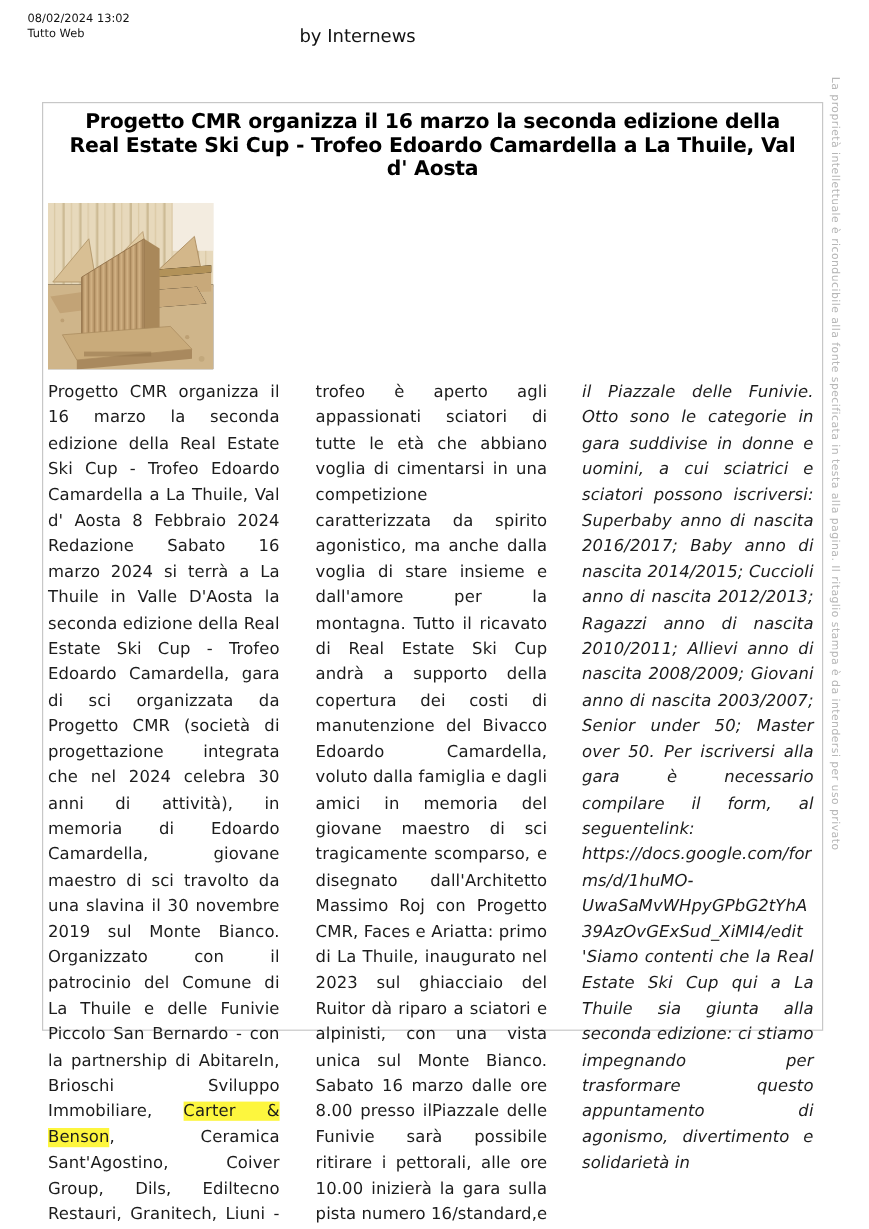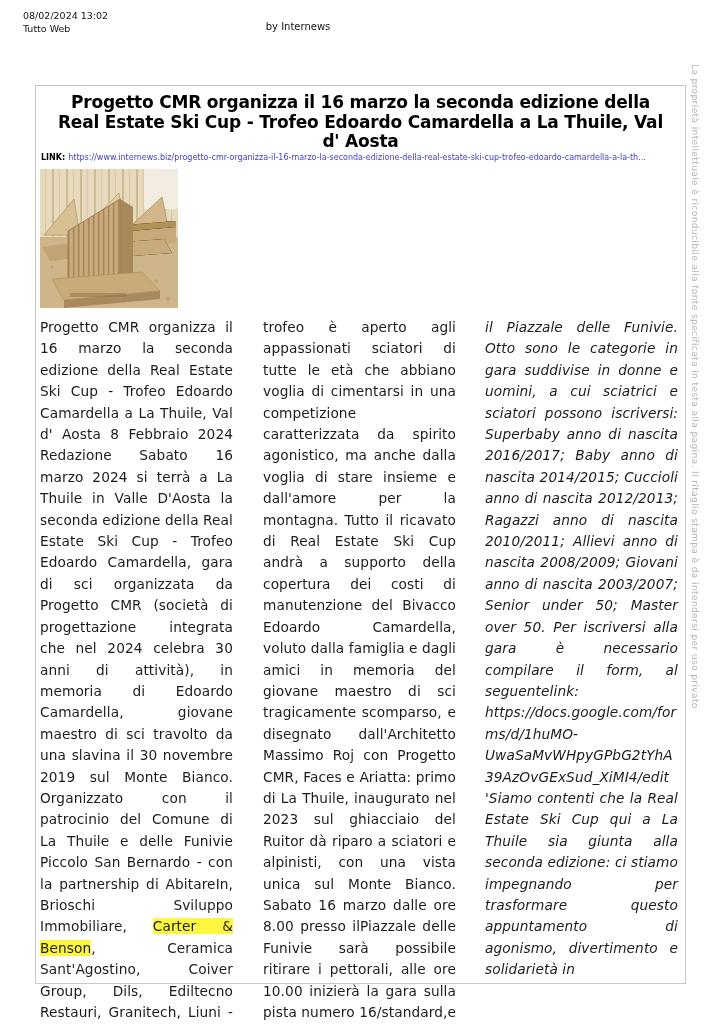--- a/index.html
+++ b/index.html
@@ -11,26 +11,26 @@
     overflow: hidden;
   }
   .page { position: absolute; inset: 0; background: #fff; }
 
   .header-meta {
     position: absolute; left: 23px; top: 9px;
     font-size: 9.5px; line-height: 13px; color: #121212;
   }
   .byline {
     position: absolute; left: 0; top: 21px; width: 596px;
-    text-align: center; font-size: 10px; color: #121212;
+    text-align: center; font-size: 15px; color: #121212;
   }
 
   .article-box {
     position: absolute; left: 35px; top: 85px;
-    width: 651px; height: 899px;
+    width: 651px; height: 774px;
     border: 1px solid #c7c7c7; background: #fff;
     box-sizing: border-box;
   }
   .headline {
     position: absolute; top: 7px; left: 12px; right: 12px; margin: 0;
     text-align: center; font-weight: bold;
     font-size: 17px; line-height: 19.5px; letter-spacing: -0.2px;
     color: #000;
   }
   .link-row {
@@ -72,23 +72,20 @@
     <div>08/02/2024 13:02</div>
     <div>Tutto Web</div>
   </div>
 
   <div class="byline">by Internews</div>
 
   <div class="article-box">
 
     <h1 class="headline">Progetto CMR organizza il 16 marzo la seconda edizione della Real Estate Ski Cup - Trofeo Edoardo Camardella a La Thuile,  Val d' Aosta</h1>
 
-    <div class="link-row">
-      <span class="link-label">LINK:</span><a class="link-url" href="#">https://www.internews.biz/progetto-cmr-organizza-il-16-marzo-la-seconda-edizione-della-real-estate-ski-cup-trofeo-edoardo-camardella-a-la-th...</a>
-    </div>
 
     <div class="photo">
       <svg viewBox="0 0 138 139" xmlns="http://www.w3.org/2000/svg">
         <defs>
           <pattern id="planks" width="14" height="60" patternUnits="userSpaceOnUse">
             <rect width="14" height="60" fill="#e7d9bc"></rect>
             <rect x="12" width="2" height="60" fill="#cdbb95"></rect>
             <rect x="5" width="1" height="60" fill="#d9c8a3"></rect>
           </pattern>
           <pattern id="ridges" width="5" height="8" patternUnits="userSpaceOnUse">

